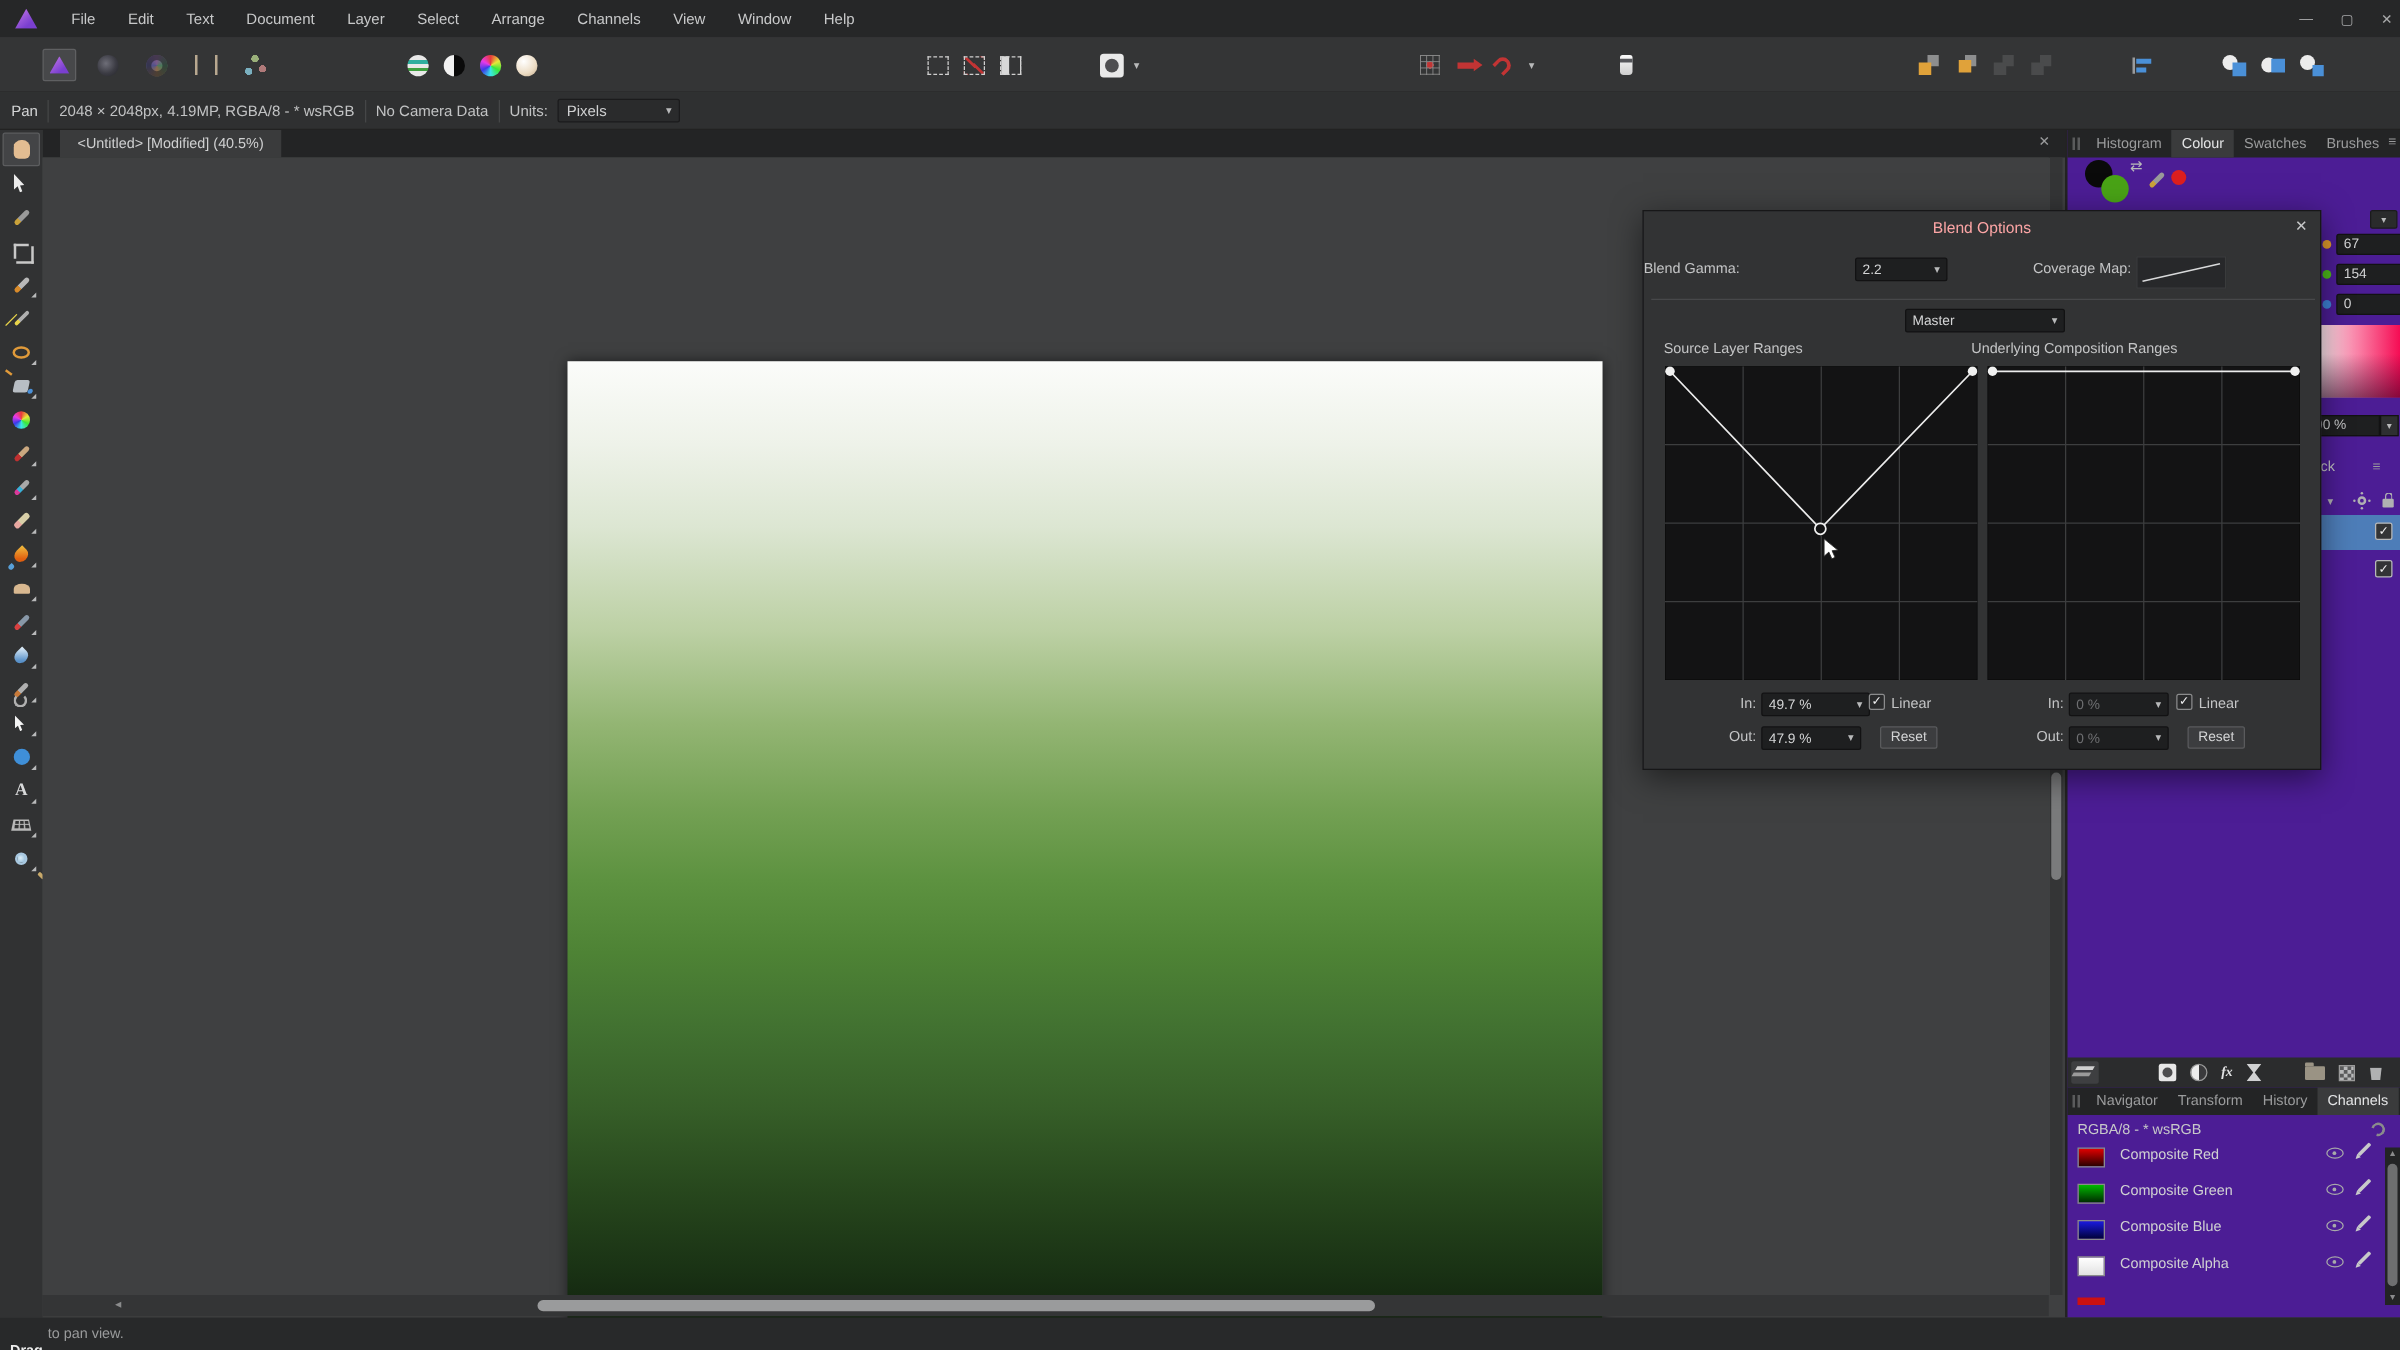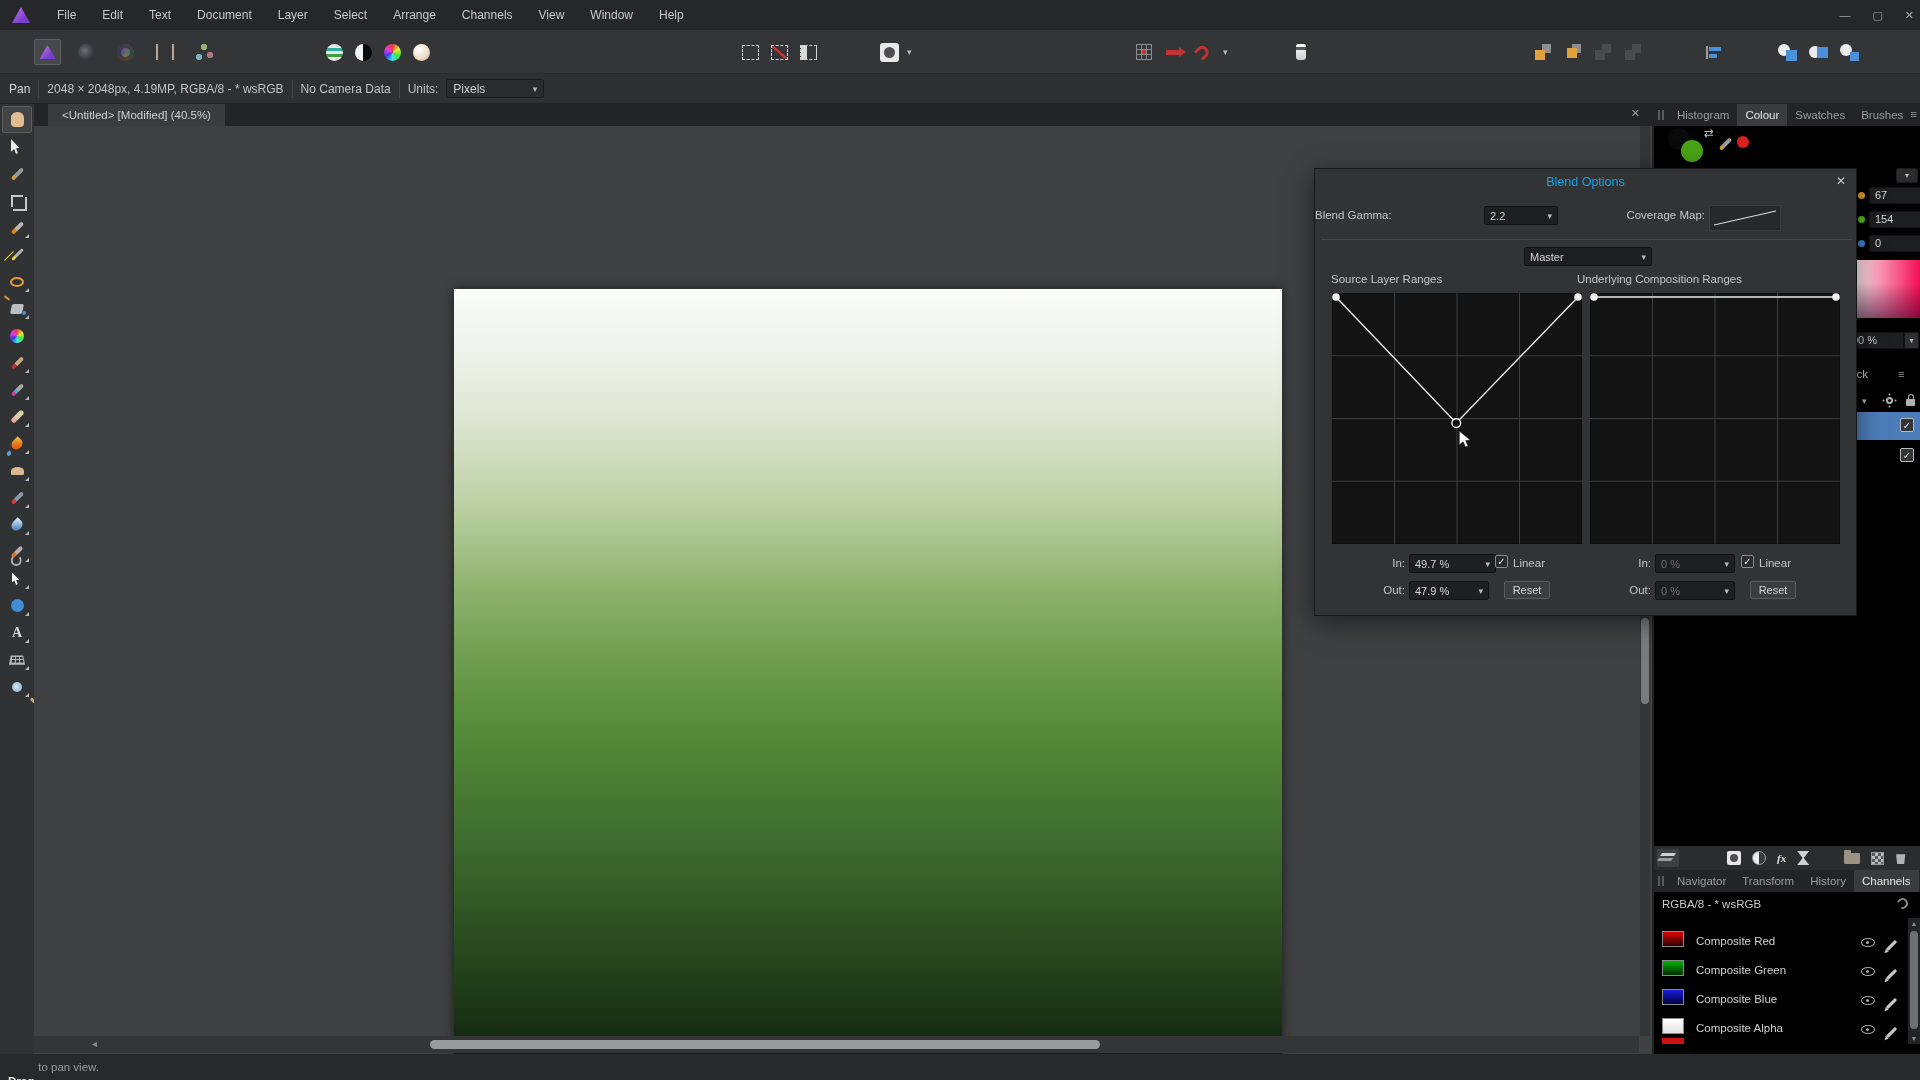--- a/index.html
+++ b/index.html
@@ -110,21 +110,21 @@
   #pasteboard { position:absolute; left:34px; top:126px; width:1605px; height:910px; background:#3f4041; }
   #canvas { position:absolute; left:420px; top:163px; width:828px; height:830px; box-shadow:0 0 10px rgba(0,0,0,.55);
     background:linear-gradient(180deg,#fbfcfa 0%,#eef2e9 8%,#dce6d2 16%,#bcd0a4 26%,#93b573 35%,#74a154 43%,#5d9240 50%,#4e8335 57%,#427231 64%,#365e28 72%,#27471d 80%,#193114 88%,#0d1a0b 95%,#070c06 100%); }
   #hscroll { position:absolute; left:34px; top:1036px; width:1605px; height:17px; background:#343536; }
   #hscroll-arrow { position:absolute; left:58px; top:2px; color:#8a8b8c; font-size:10px; }
   #hscroll-thumb { position:absolute; left:396px; top:4px; width:670px; height:9px; border-radius:5px; background:#9a9b9c; }
   #vscroll { position:absolute; left:1640px; top:126px; width:10px; height:910px; background:#343536; }
   #vscroll-thumb { position:absolute; left:1px; top:492px; width:8px; height:86px; border-radius:4px; background:#7a7b7c; }
 
   
-  #right-panel { position:absolute; left:1652px; top:104px; width:268px; height:950px; background:#000000; border-left:2px solid #232323; }
+  #right-panel { position:absolute; left:1652px; top:104px; width:268px; height:950px; background:#4c1d95; border-left:2px solid #232323; }
   .ptabs { position:absolute; left:0; width:268px; height:22px; background:#232425; display:flex; align-items:center; }
   .grip { width:8px; margin:0 3px 0 4px; display:flex; gap:2px; }
   .grip i { width:2px; height:10px; background:#5a5b5c; }
   .ptab { padding:0 8px; height:22px; display:flex; align-items:center; color:#9b9c9d; font-size:11.5px; }
   .ptab.active { background:#3a3b3c; color:#e4e5e6; }
   .panel-menu { position:absolute; right:5px; top:4px; color:#9a9b9c; font-size:11px; }
 
   #colour-swatch-back { position:absolute; left:14px; top:24px; width:22px; height:22px; border-radius:50%; background:#0a0a0a; }
   #colour-swatch-front { position:absolute; left:27px; top:36px; width:22px; height:22px; border-radius:50%; background:#49a316; }
   #swap-colours { position:absolute; left:50px; top:22px; color:#b8b9ba; font-size:12px; }
@@ -162,35 +162,35 @@
   .fi-folder { width:16px; height:11px; background:#9a9384; border-radius:1px; margin-left:24px; }
   .fi-folder::before { content:''; position:absolute; left:0; top:-3px; width:7px; height:3px; background:#9a9384; border-radius:1px 1px 0 0; }
   .fi-new-layer { width:13px; height:13px; background:repeating-conic-gradient(#b8b9ba 0 25%,#5a5b5c 0 50%); background-size:6px 6px; border:1px solid #9a9a9a; }
   .fi-delete { width:11px; height:12px; background:#b0b1b2; clip-path:polygon(8% 18%,92% 18%,82% 100%,18% 100%); }
   .fi-delete::before { content:''; position:absolute; left:-1px; top:0; width:13px; height:2px; background:#b0b1b2; }
 
   #bottom-tabs { top:766px; }
   #channels-header { position:absolute; left:0; top:788px; width:268px; height:24px; display:flex; align-items:center; padding-left:8px; color:#c8c9ca; font-size:11.5px; }
   .refresh-icon { position:absolute; right:14px; top:6px; width:11px; height:11px; border:2px solid #8a8b8c; border-radius:50%; border-left-color:transparent; transform:rotate(-30deg); }
   #channel-list { position:absolute; left:0; top:814px; width:252px; }
-  .channel-row { position:relative; height:29px; display:flex; align-items:flex-end; padding-left:8px; }
+  .channel-row { position:relative; height:29px; display:flex; align-items:flex-start; padding-left:8px; }
   .channel-thumb { width:22px; height:16px; border:1px solid #8a8b8c; margin-right:12px; }
   .channel-name { flex:1; color:#d0d1d2; font-size:11.5px; }
   .eye-icon { position:relative; width:14px; height:9px; border:1px solid #a8a9aa; border-radius:50%; margin-right:10px; }
   .eye-icon::after { content:''; position:absolute; left:4px; top:2px; width:3px; height:3px; border-radius:50%; background:#a8a9aa; }
   .pencil-icon { position:relative; width:13px; height:3px; background:#c8c9ca; border-radius:1px; transform:rotate(-45deg); margin-right:8px; }
   .pencil-icon::after { content:''; position:absolute; left:-4px; top:-0.5px; border-top:2px solid transparent; border-bottom:2px solid transparent; border-right:4px solid #c8c9ca; }
   #channel-partial { position:absolute; left:8px; top:934px; width:22px; height:6px; }
   #channel-scroll { position:absolute; left:254px; top:814px; width:12px; height:126px; background:#232425; }
   #channel-scroll .sarrow { position:absolute; left:1px; width:10px; color:#8a8b8c; font-size:7px; text-align:center; }
   #channel-scroll-thumb { position:absolute; left:2px; top:13px; width:8px; height:98px; background:#6e6f70; border-radius:4px; }
 
   
   #blend-dialog { position:absolute; left:1314px; top:168px; width:543px; height:448px; background:#323334; border:1px solid #171718; box-shadow:0 6px 24px rgba(0,0,0,.5); z-index:10; }
-  #dlg-title { position:absolute; left:0; top:6px; width:100%; text-align:center; color:#0ea5e9; font-size:12.5px; }
+  #dlg-title { position:absolute; left:0; top:6px; width:100%; text-align:center; color:#fca5a5; font-size:12.5px; }
   #dlg-close { position:absolute; right:10px; top:5px; color:#c8c9ca; font-size:12px; }
   .dlg-label { position:absolute; color:#c4c5c6; font-size:11.5px; }
   .dlg-select { position:absolute; height:19px; background:#1e1f20; border:1px solid #121213; border-radius:2px; color:#d4d5d6; font-size:11px; display:flex; align-items:center; justify-content:space-between; padding:0 5px; }
   .dlg-select.dim { color:#6f7072; }
   #coverage-graph { position:absolute; left:394px; top:36px; width:72px; height:26px; background:#27282a; border:1px solid #3a3b3c; }
   #dlg-divider { position:absolute; left:6px; top:70px; width:531px; height:1px; background:#47484a; }
   .range-grid { position:absolute; top:124px; width:250px; height:251px; }
   .dlg-check { position:absolute; width:13px; height:13px; background:#2a2b2c; border:1px solid #8a8b8c; border-radius:2px; color:#f2f2f3; font-size:10px; text-align:center; line-height:12px; }
   .dlg-btn { position:absolute; height:18px; background:#3c3d3f; border:1px solid #5a5b5d; border-radius:2px; color:#d4d5d6; font-size:11px; display:flex; align-items:center; justify-content:center; }
 

